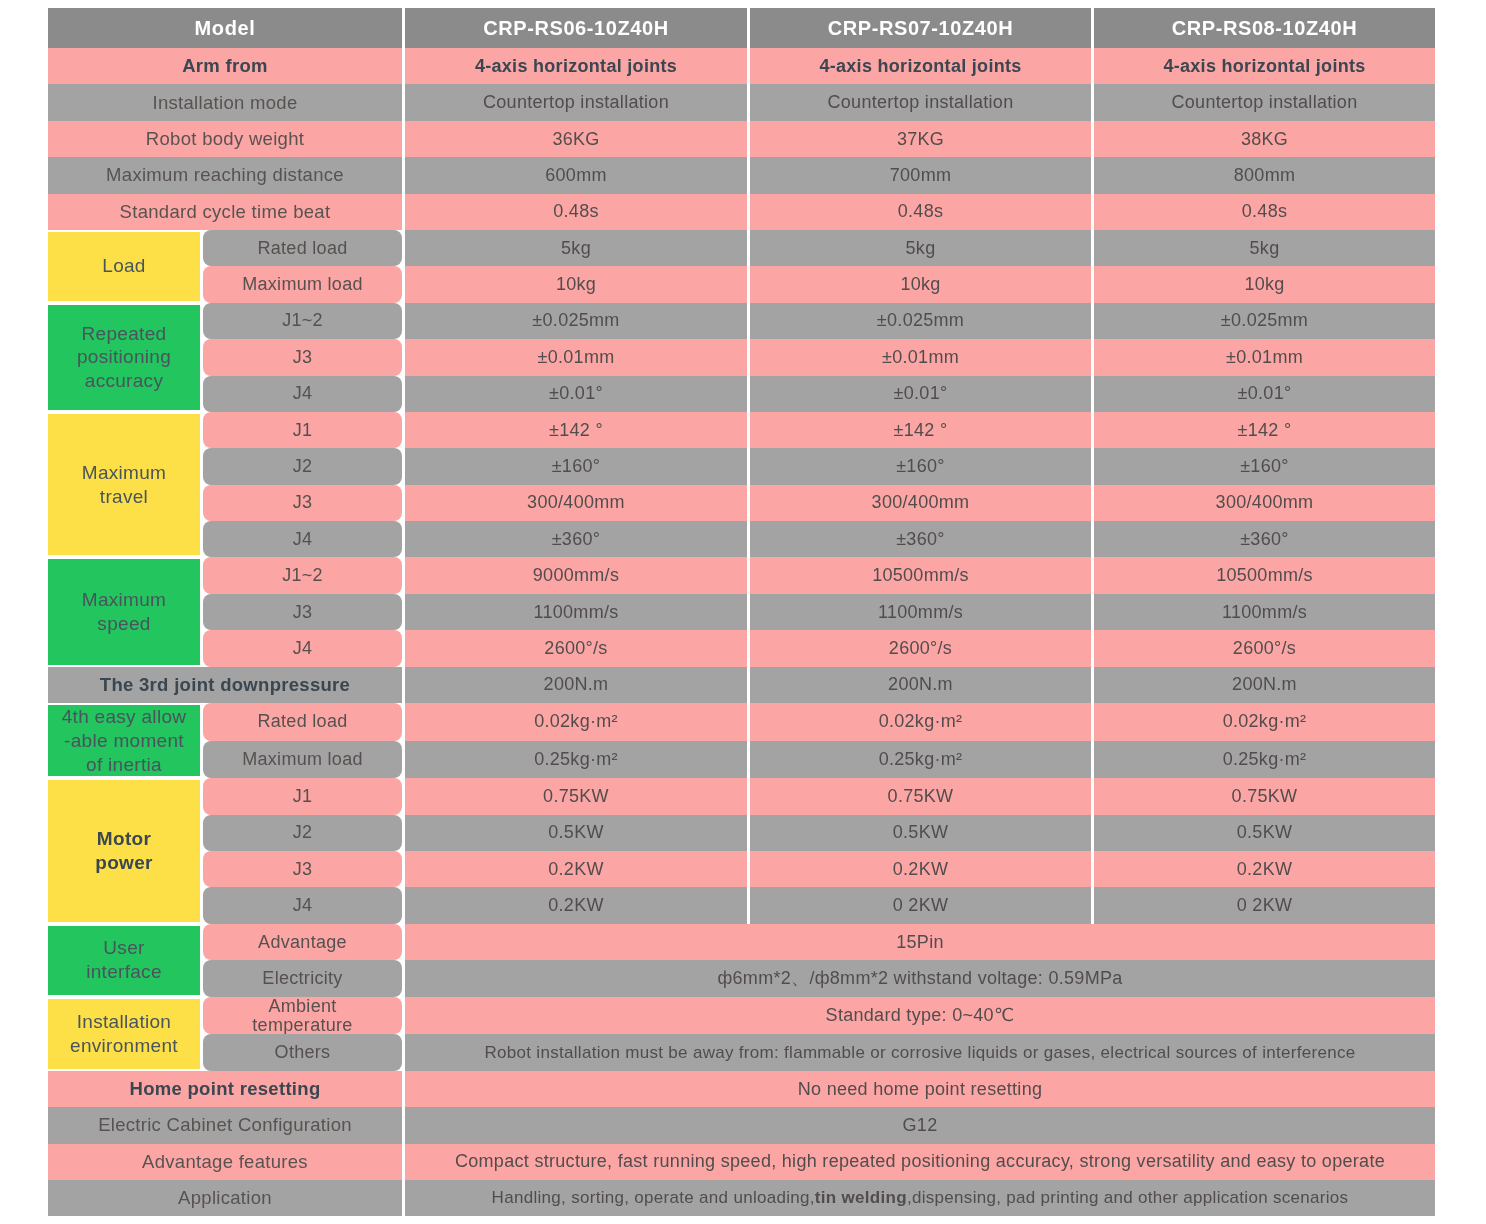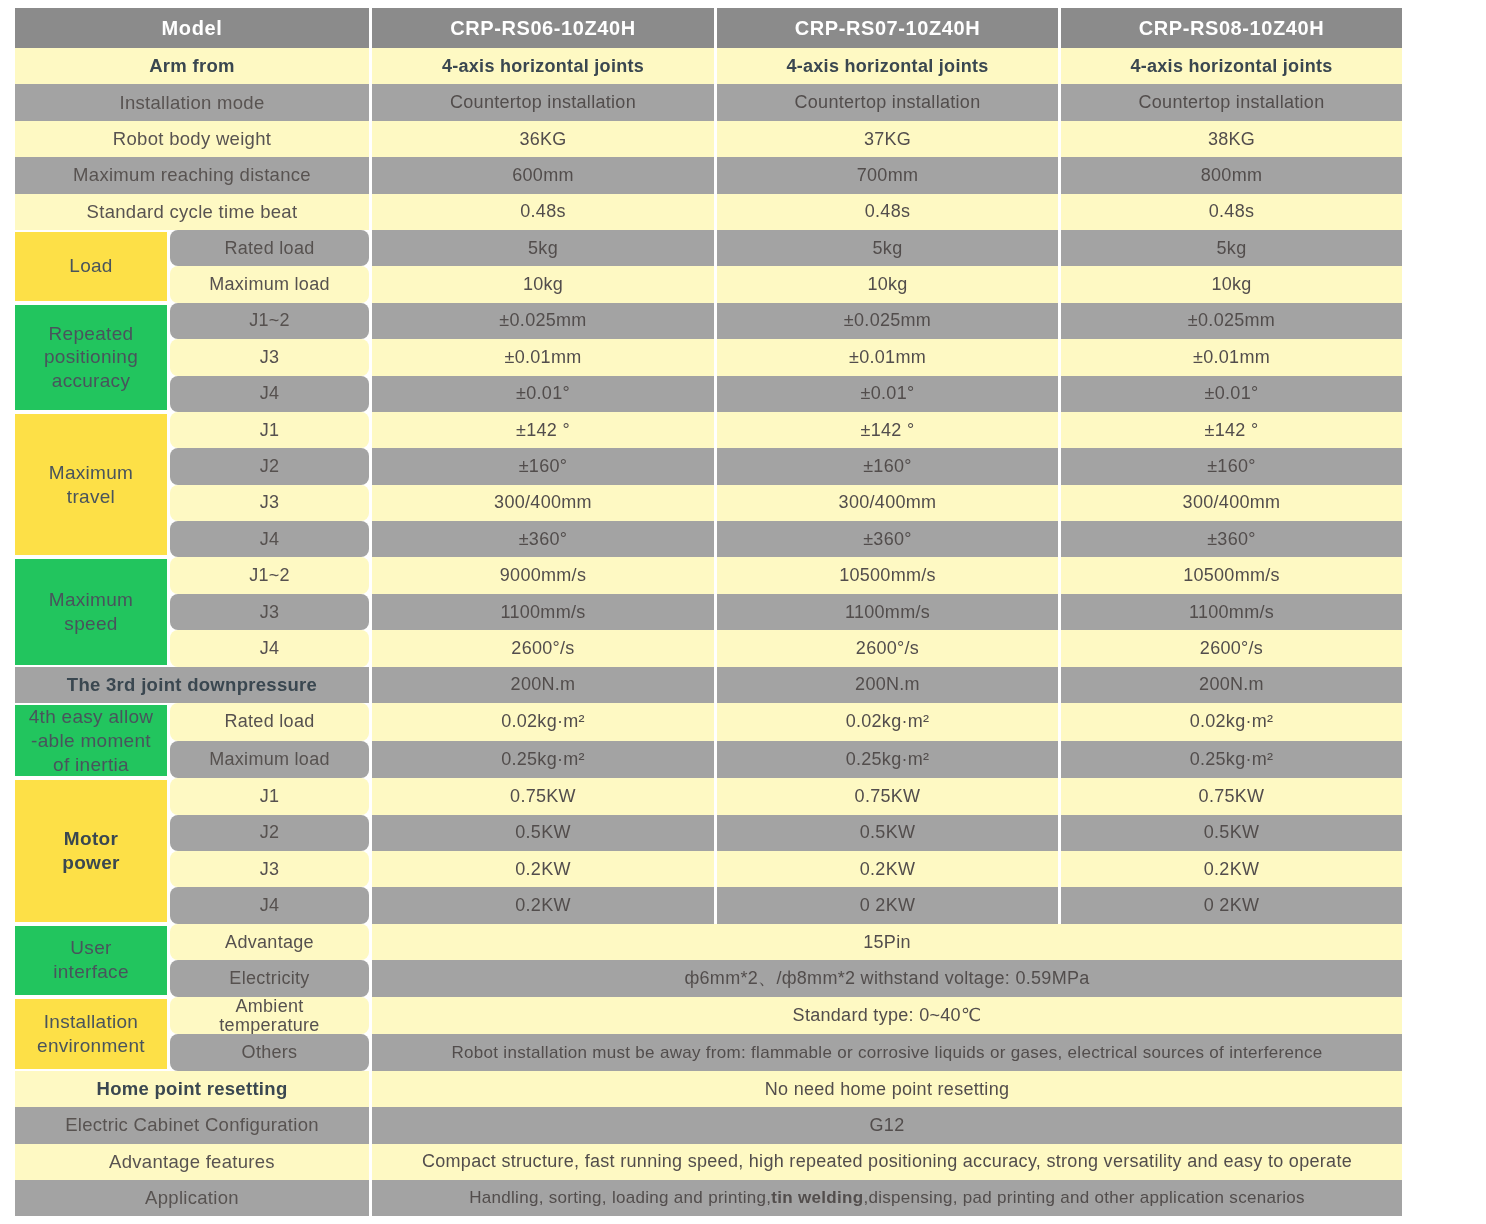--- a/index.html
+++ b/index.html
@@ -1,27 +1,27 @@
 <!DOCTYPE html>
 <html><head>
 <meta charset="utf-8">
 <style>
   html,body{margin:0;padding:0;background:#fff;}
   body{width:1486px;height:1224px;overflow:hidden;
        font-family:"Liberation Sans","DejaVu Sans",sans-serif;}
-  .wrap{padding:8px 0 0 12px;}
+  .wrap{padding:8px 0 0 12px;margin-left:33px;}
   table{border-collapse:separate;border-spacing:3px 0;table-layout:fixed;}
   td{height:36.4px;box-sizing:border-box;text-align:center;vertical-align:middle;
      font-size:18px;color:#524d4c;letter-spacing:0.3px;padding:0 6px;overflow:hidden;}
   tr.hdr td{background:#8b8b8b;color:#ffffff;font-weight:bold;font-size:20px;
             height:40px;letter-spacing:0.6px;}
   td.hd-model{font-size:22px;}
   
   tr.g td.val, tr.g td.sub, tr.g td.lbl{background:#a3a3a3;}
-  tr.w td.val, tr.w td.sub, tr.w td.lbl{background:#fef9c3;}
+  tr.w td.val, tr.w td.sub, tr.w td.lbl{background:#fca5a5;}
   
   td.grp{background:#fde047;color:#49545c;font-size:19px;white-space:pre-line;
          line-height:1.25;border-top:2px solid #fff;border-bottom:2px solid #fff;}
   td.grp.light{background:#22c55e;}
   td.sub{white-space:pre-line;line-height:1.05;color:#56514f;border-radius:8px;}
   td.lbl{font-size:18.5px;color:#585351;}
   .b{font-weight:bold;}
   td.lbl.b, td.val.b, td.grp.b{color:#3a4750;}
   td.sm{font-size:17px;}
   td.val{line-height:1.05;}
@@ -230,17 +230,17 @@
         <tr class="g">
           <td colspan="2" class="lbl">Electric Cabinet Configuration</td>
           <td colspan="3" class="val">G12</td>
         </tr>
         <tr class="w">
           <td colspan="2" class="lbl">Advantage features</td>
           <td colspan="3" class="val">Compact structure, fast running speed, high repeated positioning accuracy, strong versatility and easy to operate</td>
         </tr>
         <tr class="g">
           <td colspan="2" class="lbl">Application</td>
-          <td colspan="3" class="val sm"><span>Handling, sorting, loading and printing,</span><span class="b">tin welding</span><span>,dispensing, pad printing and other application scenarios</span></td>
+          <td colspan="3" class="val sm"><span>Handling, sorting, operate and unloading,</span><span class="b">tin welding</span><span>,dispensing, pad printing and other application scenarios</span></td>
         </tr>
       </tbody>
   </table>
 </div>
 
 </body></html>

